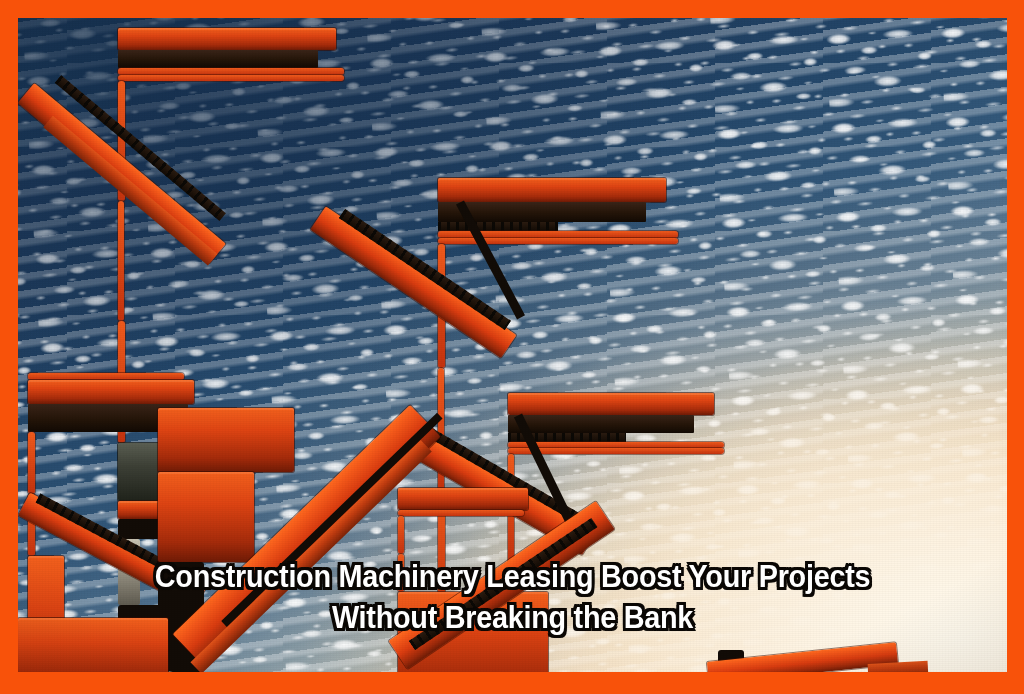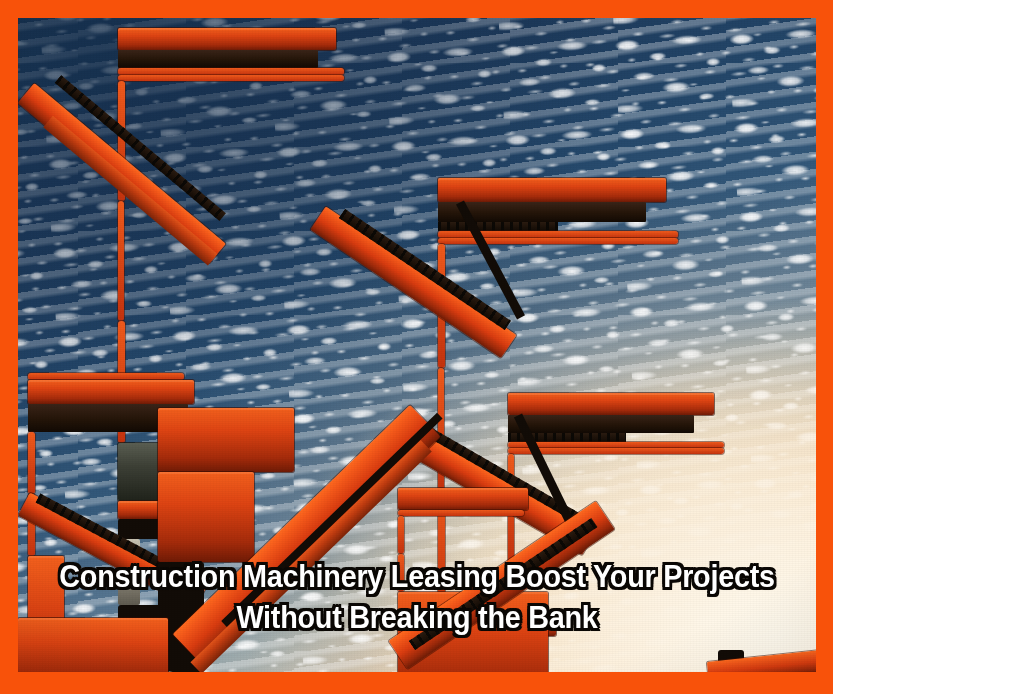--- a/index.html
+++ b/index.html
@@ -5,21 +5,21 @@
 <style>
   html,body{margin:0;padding:0;background:#ffffff;}
   body{
     font-family:"Liberation Sans", sans-serif;
     width:1024px;height:694px;overflow:hidden;
   }
 
   
   #frame{
     position:relative;
-    width:833px;height:694px;
+    width:1024px;height:694px;
     background:#f8520a;
     box-sizing:border-box;
     padding:18px 17px 22px 18px;
   }
 
   
   #photo{
     position:relative;
     width:100%;height:100%;
     overflow:hidden;

